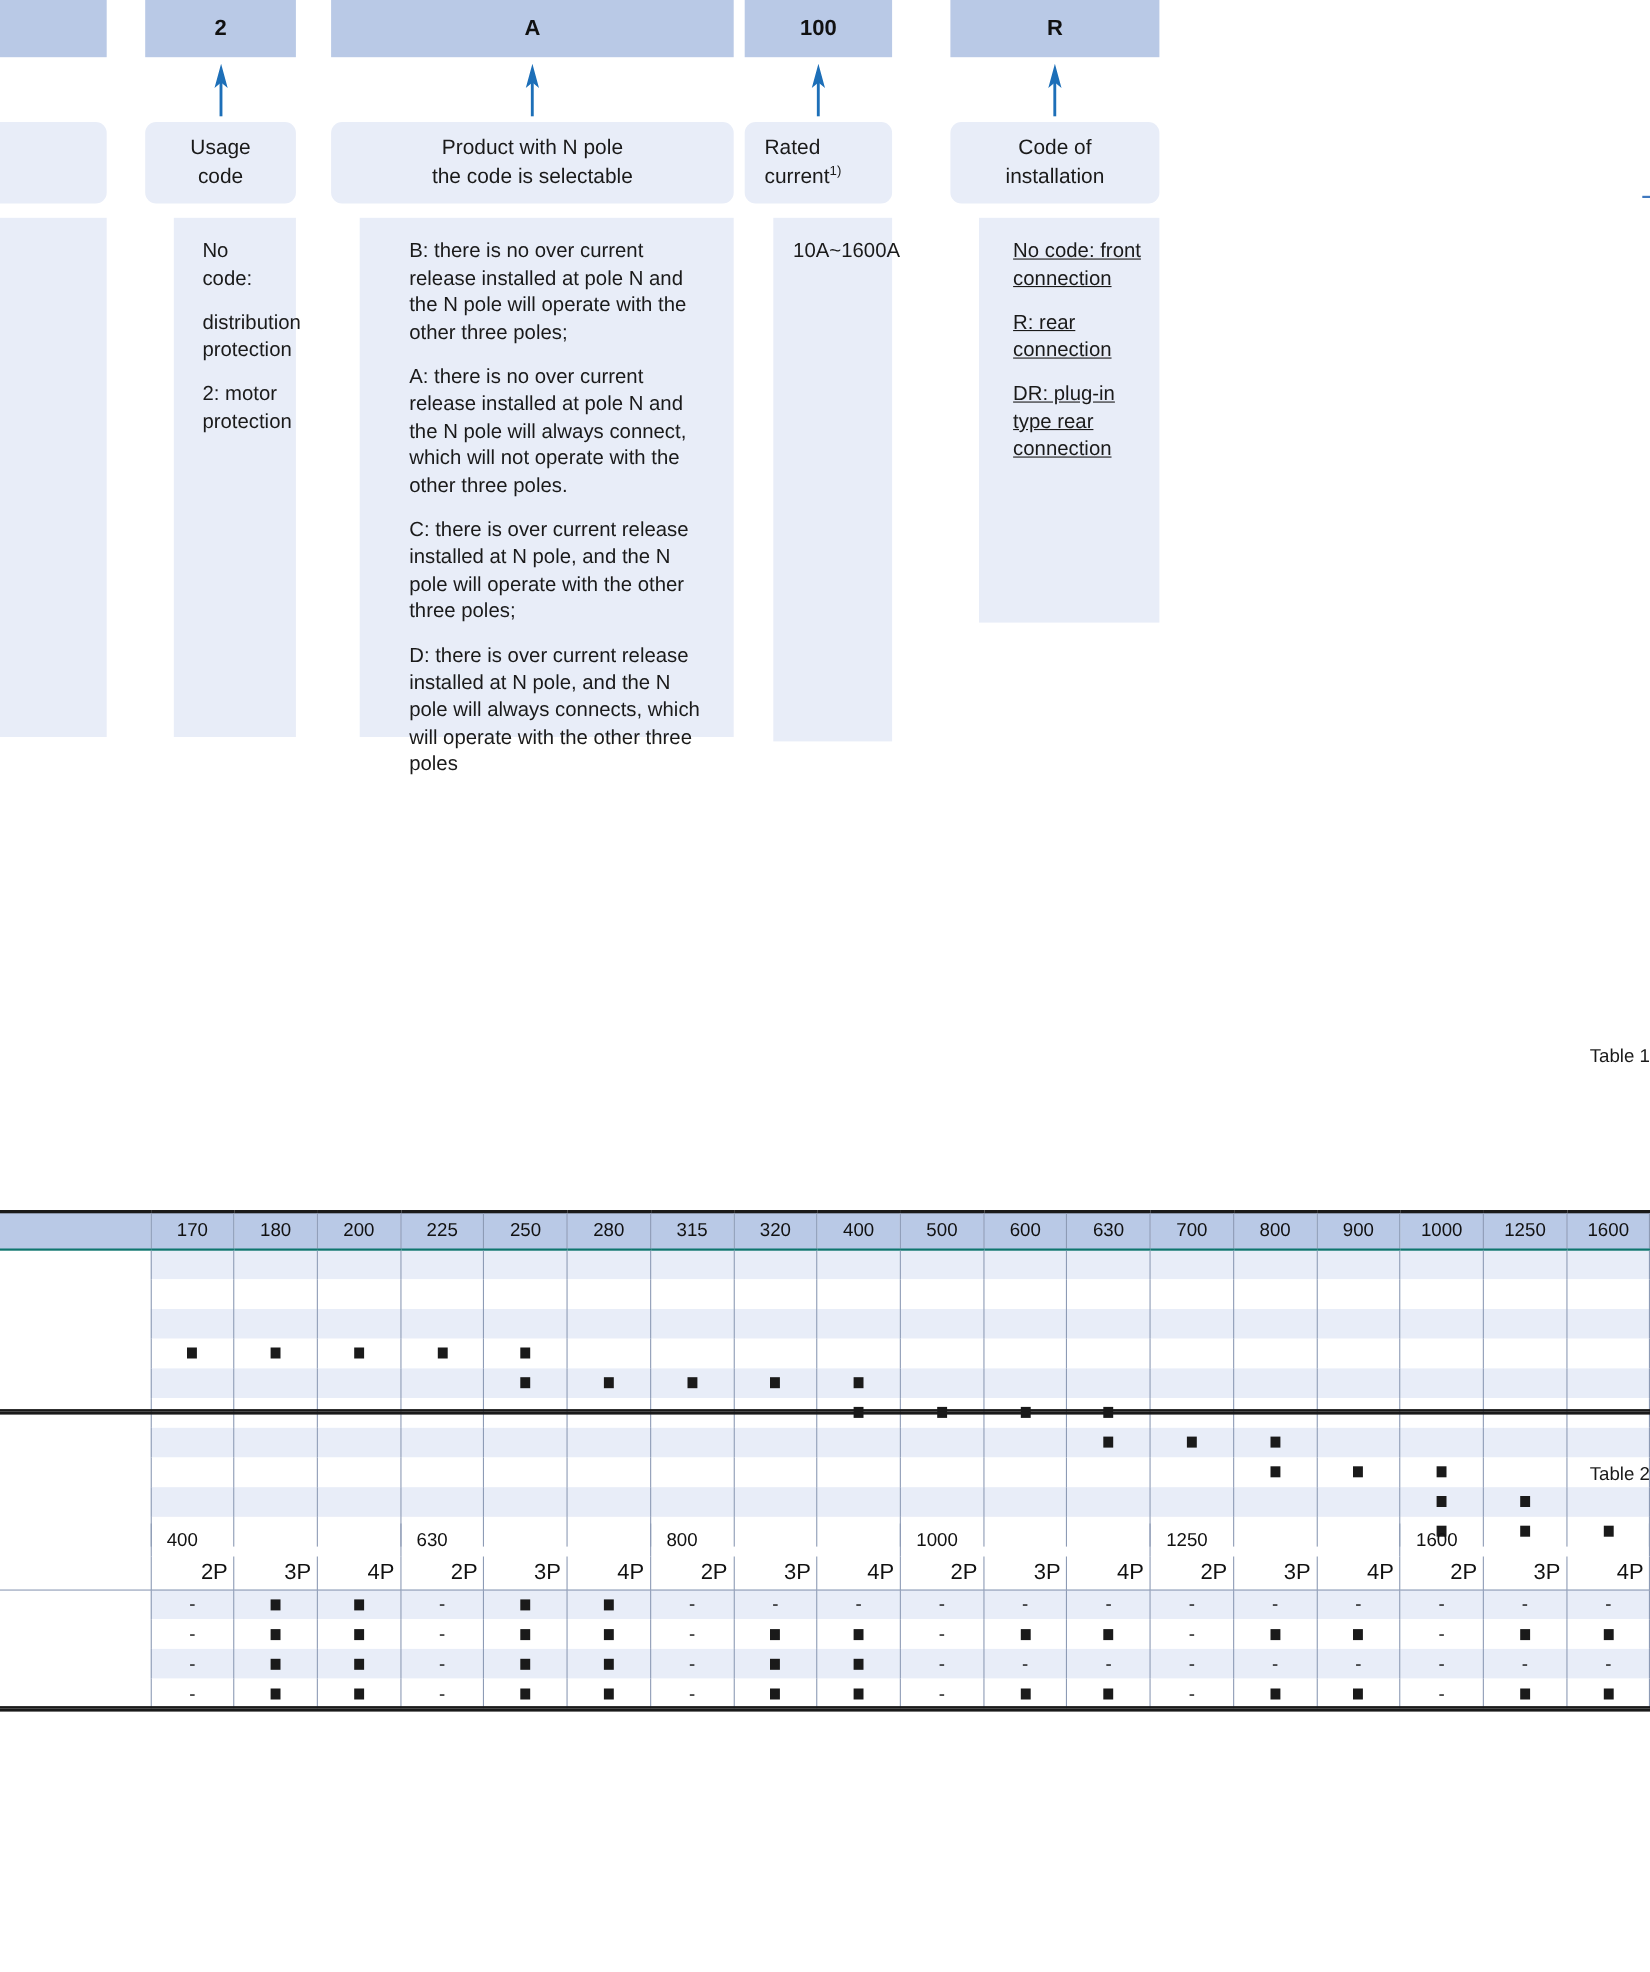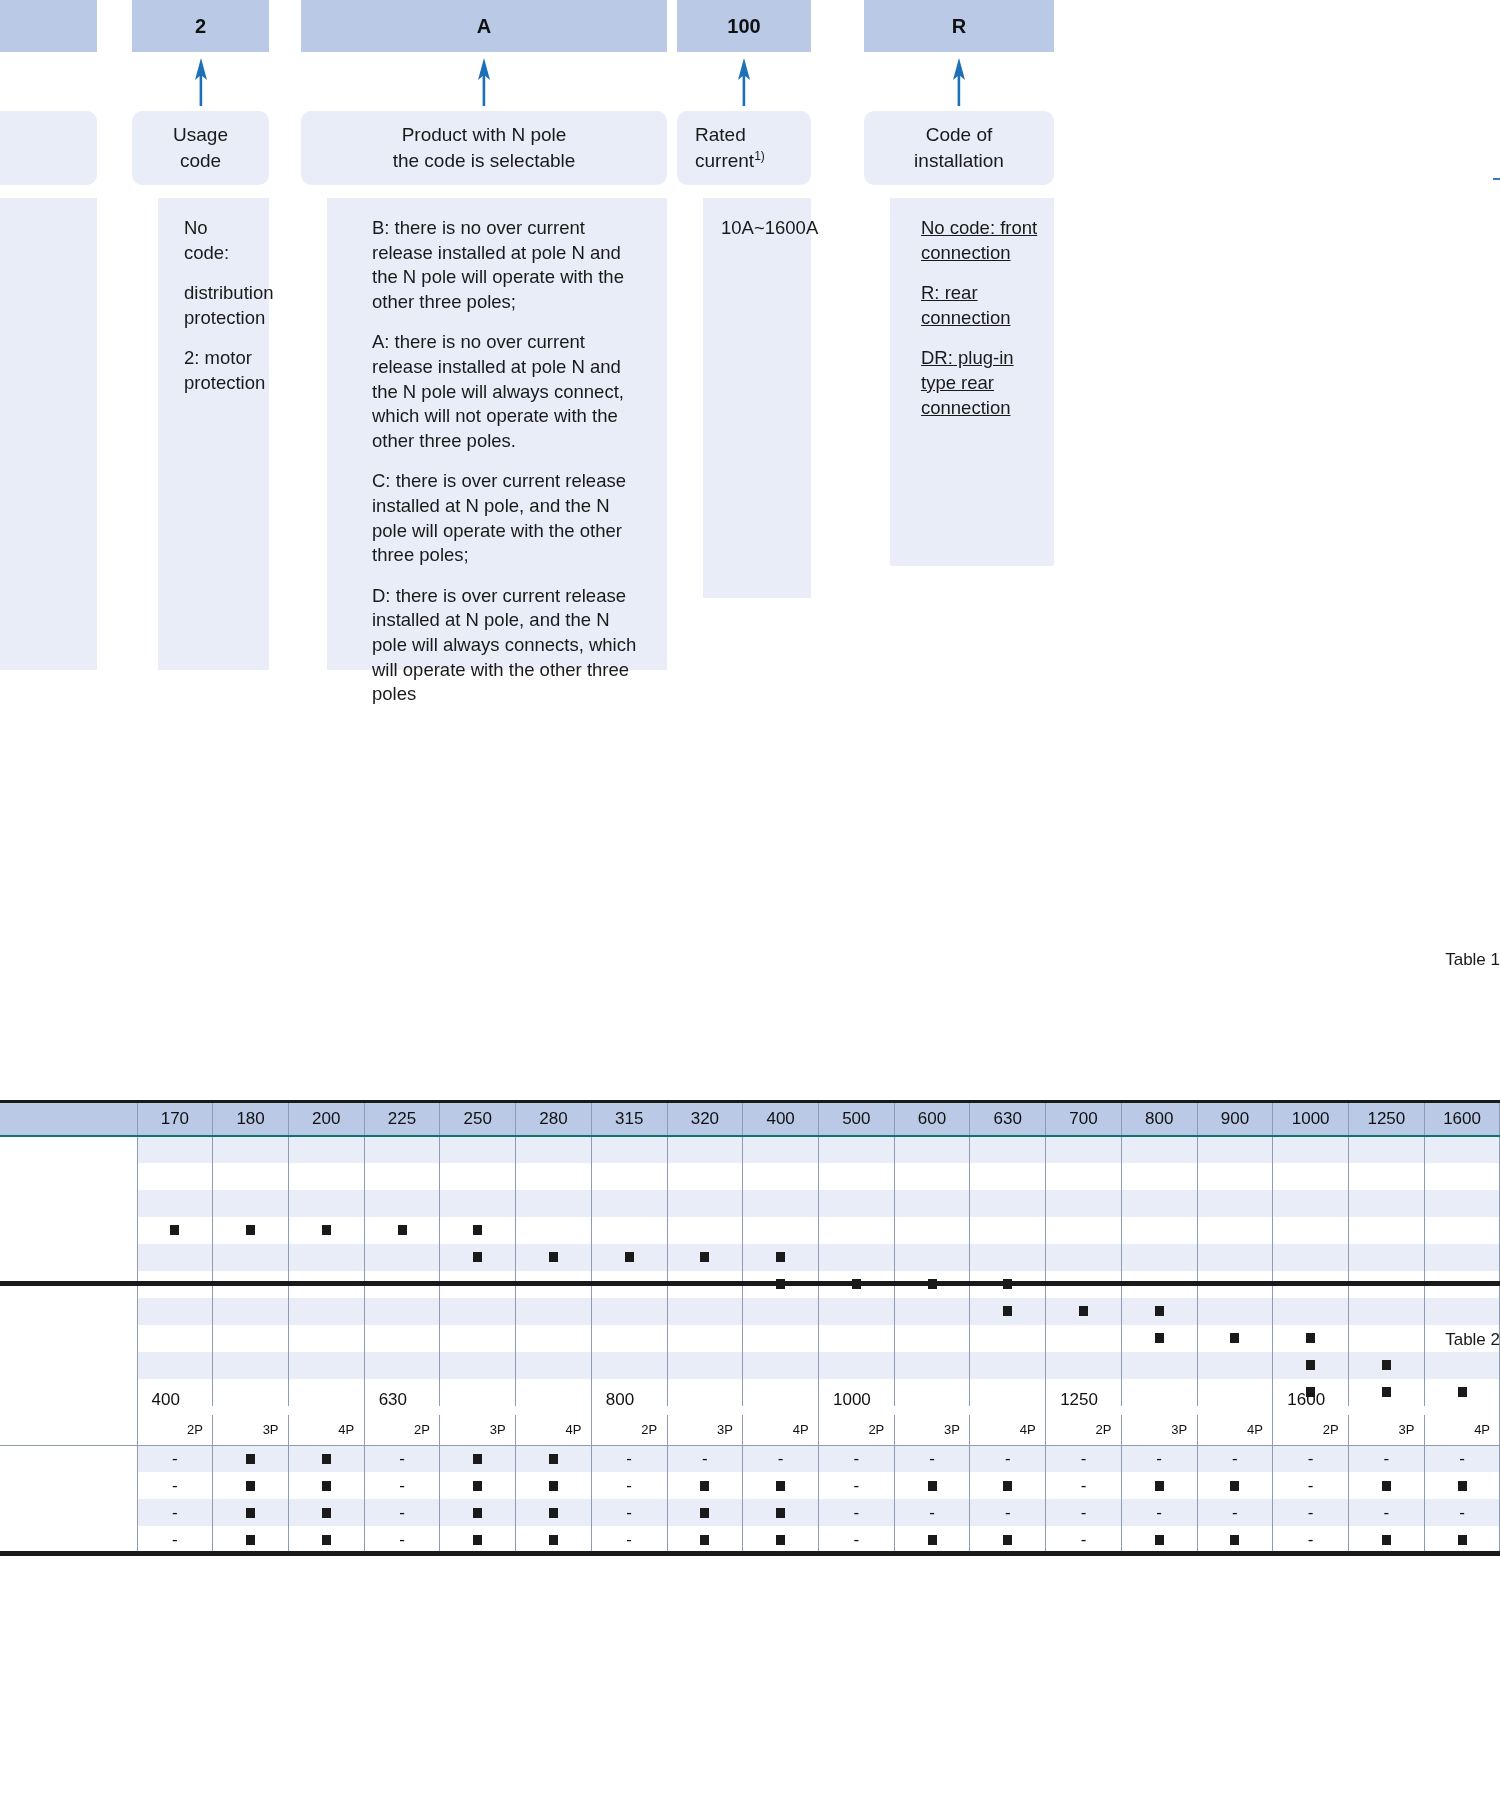--- a/index.html
+++ b/index.html
@@ -74,21 +74,21 @@
   
   #col0 { left: -40px;  width: 137px; }
   #col1 { left: 132px;  width: 137px; }
   #col2 { left: 301px;  width: 366px; }
   #col3 { left: 677px;  width: 134px; }
   #col4 { left: 864px;  width: 190px; }
 
   #col0 .detail-box { height: 472px; }
   #col1 .detail-box { height: 472px; }
   #col2 .detail-box { height: 472px; }
-  #col3 .detail-box { height: 400px; }
+  #col3 .detail-box { height: 476px; }
   #col4 .detail-box { height: 368px; text-decoration: underline; }
 
   #col2 .detail-box { padding-left: 45px; padding-right: 20px; }
   #col3 .detail-box { padding-left: 18px; }
   #col4 .detail-box { padding-left: 31px; }
 
   .edge-tick {
     position: absolute;
     right: 0;
     top: 178px;
@@ -153,21 +153,21 @@
 
   
   #t2-caption { top: 1330px; }
   #table2 { left: 0px; top: 1385px; width: 1500px; }
   #t2-bottom { left: 0px; top: 1551px; width: 1500px; }
   #table2 .grp-row th { height: 30px; }
   #table2 .sub-row td {
     height: 30px;
     background: #ffffff;
     border-bottom: 1px solid #8d9bb5;
-    font-size: 13px;
+    font-size: 20px;
     padding-left: 40px;
   }
   #table2 .grp-row th.lead,
   #table2 .sub-row td.lead { border-left: none; }
 </style>
 </head>
 <body>
 
 <div id="designation">
 

